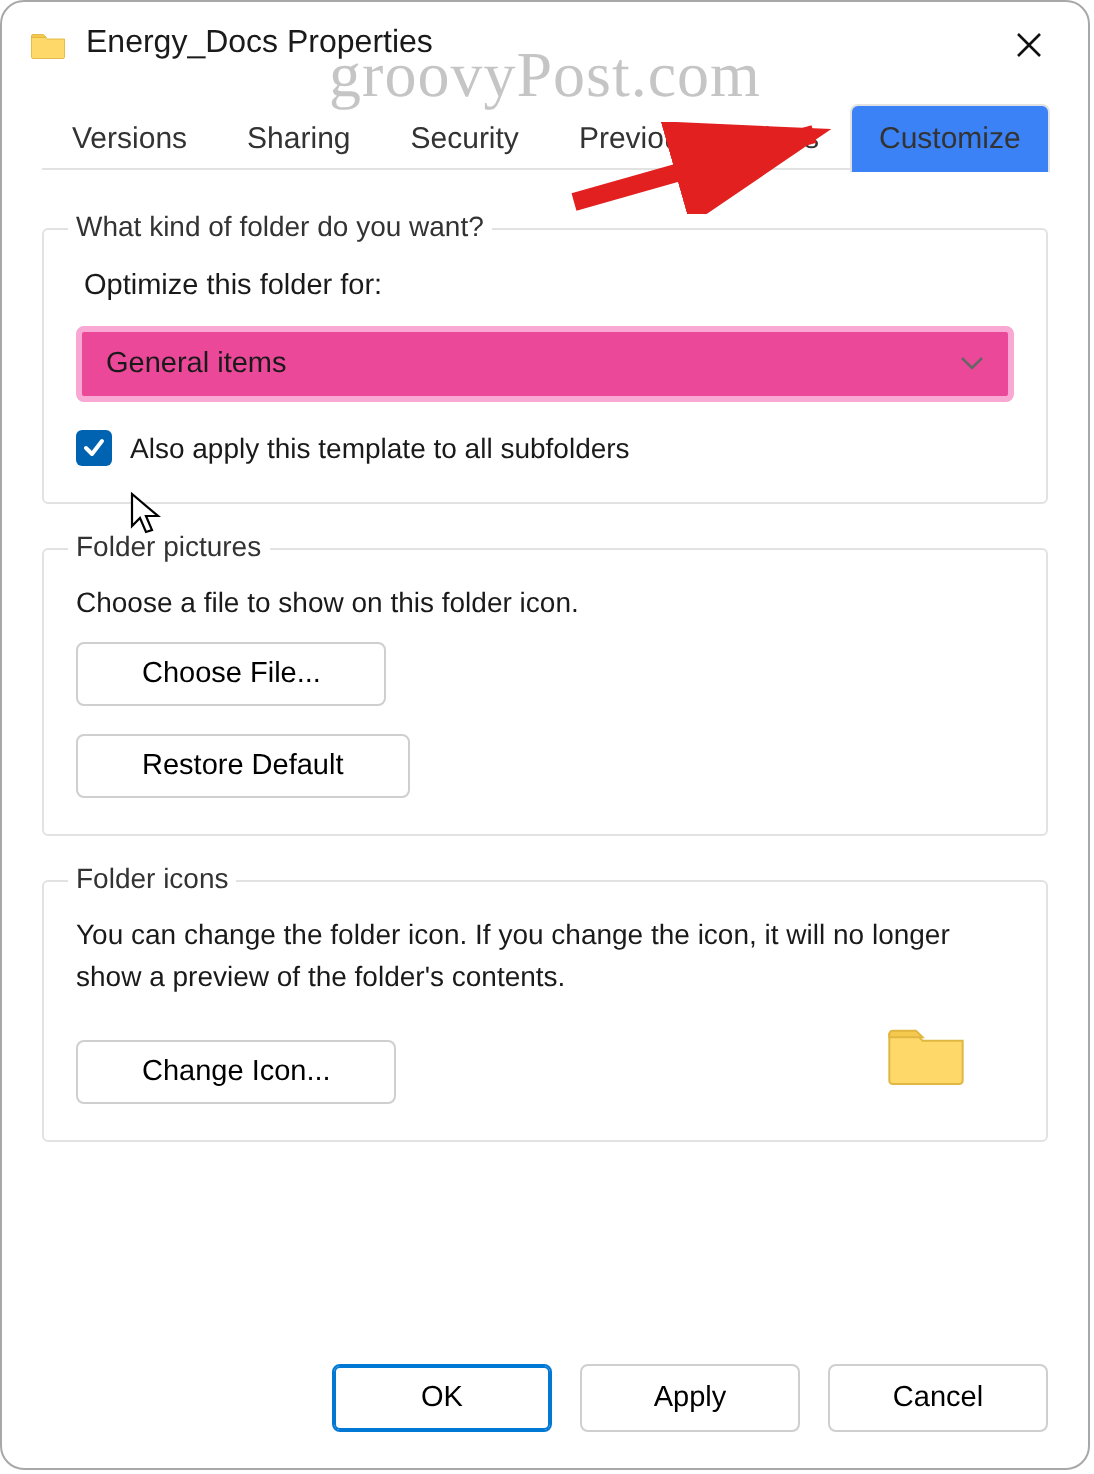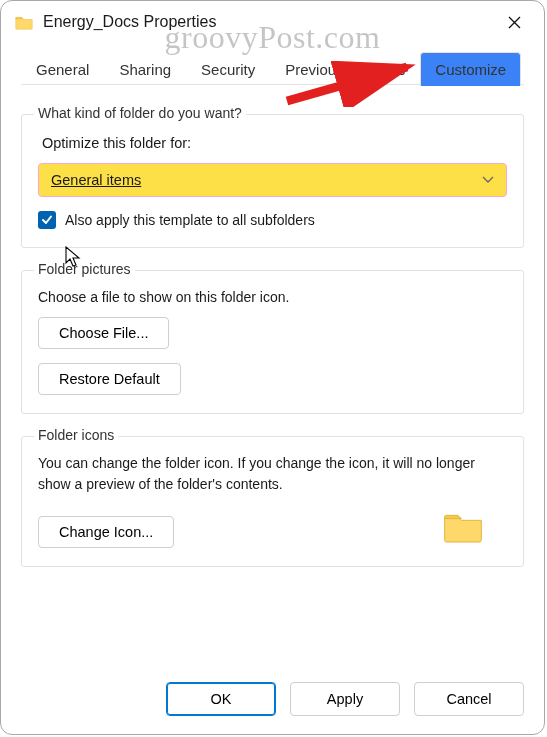--- a/index.html
+++ b/index.html
@@ -96,30 +96,29 @@
       color: #333;
     }
 
     .subheading {
       margin: 4px 0 12px 4px;
       font-size: 14.5px;
     }
 
     .dropdown {
       width: 100%;
-      border: 1px solid #f9a8d4;
+      border: 3px solid #f9a8d4;
       border-radius: 4px;
       padding: 8px 12px;
       display: flex;
       align-items: center;
       justify-content: space-between;
       font-size: 14.5px;
       cursor: pointer;
-      background: #fde047;
-      text-decoration: underline;
+      background: #ec4899;
     }
     .chevron { font-size: 12px; color: #555; }
 
     .checkbox-row {
       display: flex;
       align-items: center;
       margin-top: 14px;
       gap: 9px;
       position: relative;
     }
@@ -129,32 +128,32 @@
       border-radius: 3px;
       display: flex; align-items: center; justify-content: center;
       cursor: pointer;
     }
     .checkbox svg { width: 12px; height: 12px; }
 
     .small-btn {
       border: 1px solid #cfcfcf;
       border-radius: 4px;
       background: #fff;
-      padding: 7px 20px;
+      padding: 7px 32px;
       font-size: 14.5px;
       cursor: pointer;
       display: inline-block;
       margin-top: 10px;
     }
     .btn-col { display: flex; flex-direction: column; align-items: flex-start; gap: 4px; }
 
     .icon-row {
       display: flex;
       justify-content: space-between;
-      align-items: center;
+      align-items: flex-start;
       margin-top: 12px;
       gap: 32px;
     }
     .large-folder { width: 40px; height: 34px; margin-right: 24px; }
 
     .footer-buttons {
       position: absolute;
       bottom: 18px;
       right: 20px;
       display: flex;
@@ -215,21 +214,21 @@
       <svg width="13" height="13" viewBox="0 0 13 13">
         <path d="M1 1 L12 12 M12 1 L1 12" stroke="#111" stroke-width="1.3"></path>
       </svg>
     </button>
   </div>
 
   <div class="watermark">groovyPost.com</div>
 
   <div class="tab-strip">
     <div class="tab-line"></div>
-    <div class="tab">General</div>
+    <div class="tab">Versions</div>
     <div class="tab">Sharing</div>
     <div class="tab">Security</div>
     <div class="tab">Previous Versions</div>
     <div class="tab active">Customize</div>
   </div>
 
   <div class="content-area">
 
     <div class="groupbox" style="margin-top:14px">
       <div class="groupbox-legend">What kind of folder do you want?</div>

